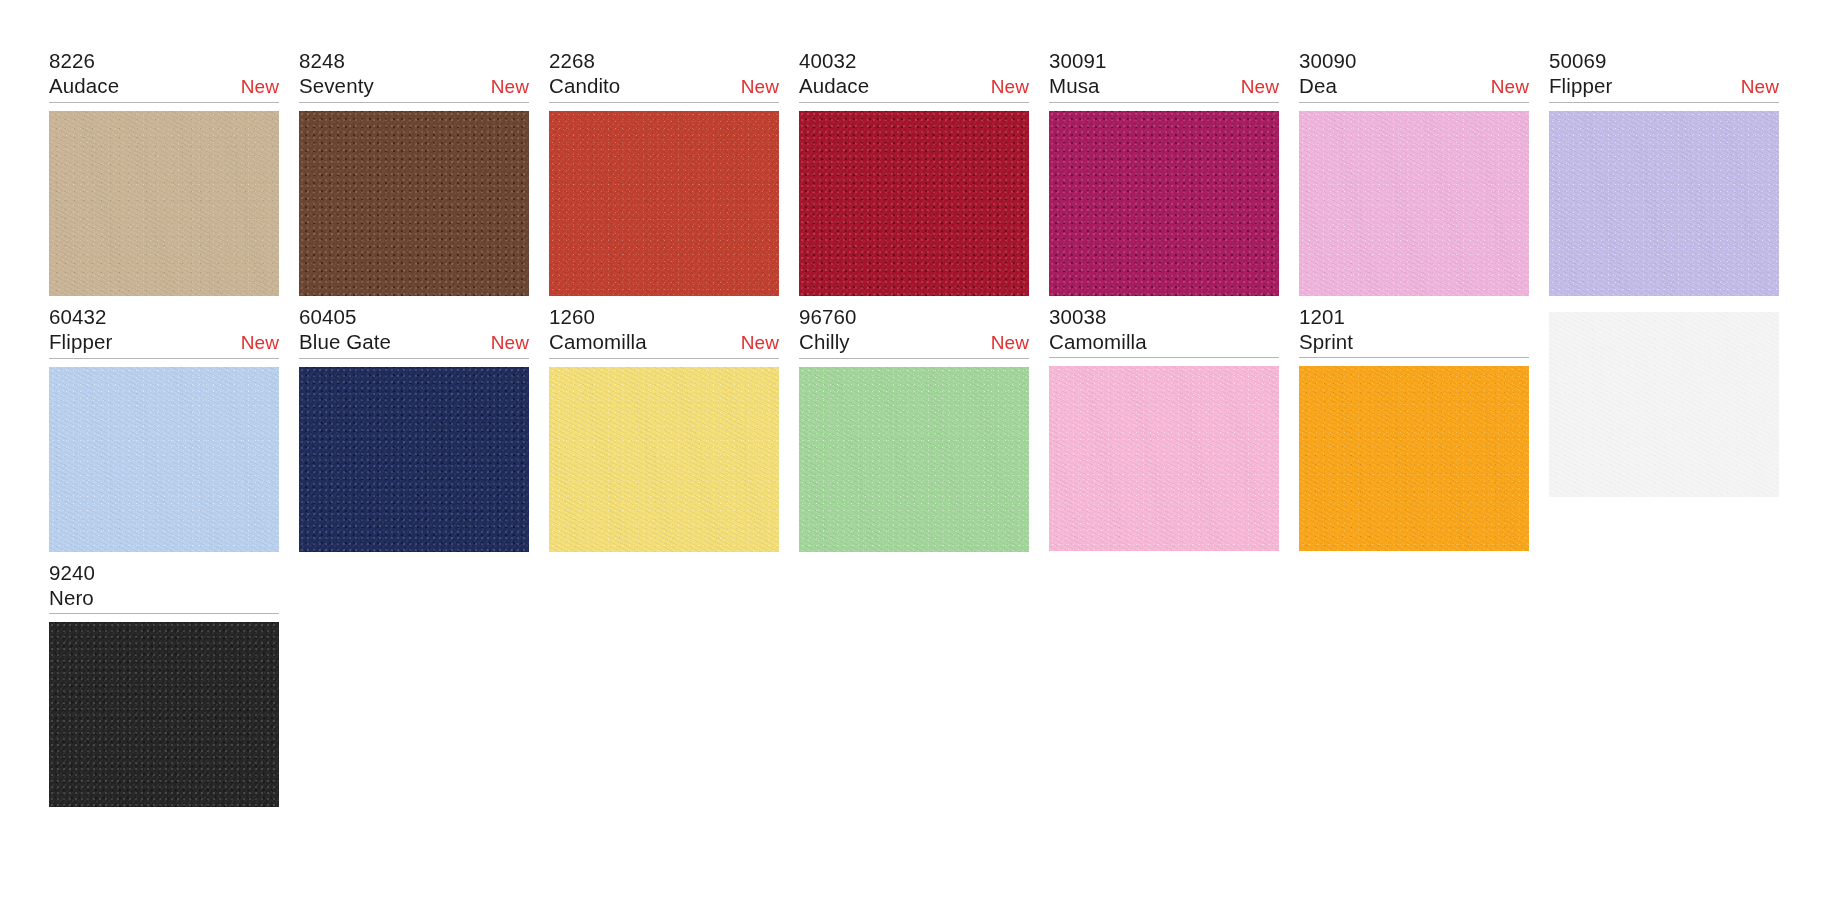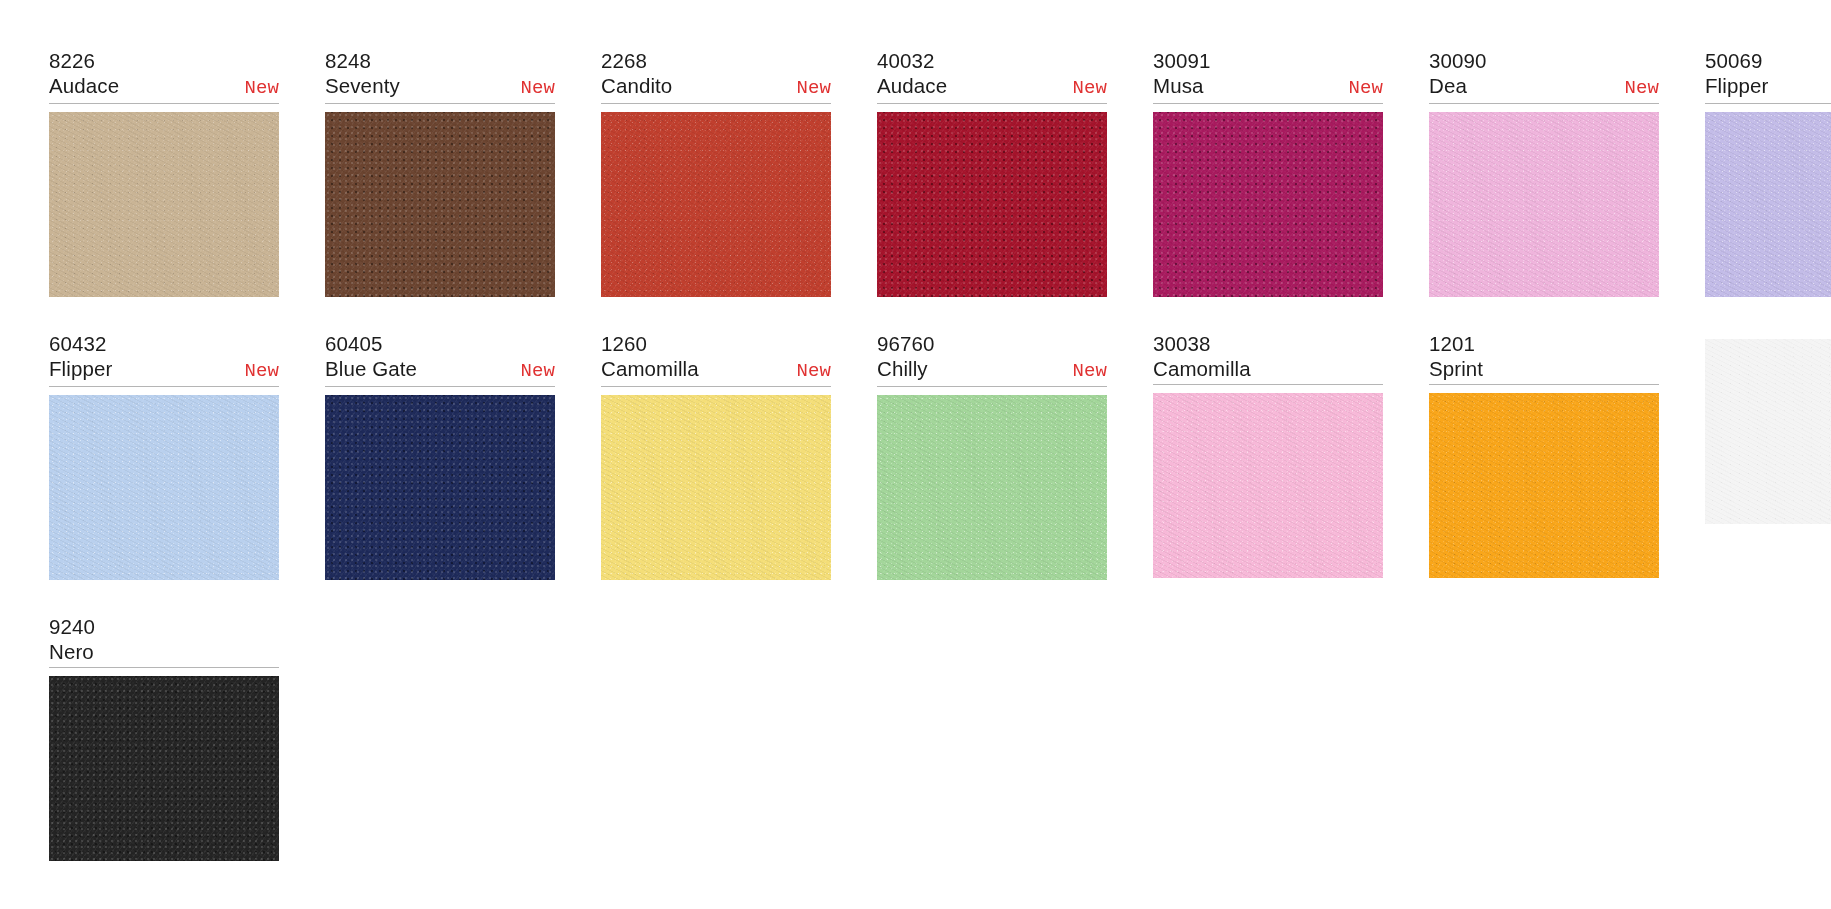--- a/index.html
+++ b/index.html
@@ -23,21 +23,20 @@
     height: 909px;
     padding: 0;
   }
 
   .swatch-grid {
     display: grid;
     grid-template-columns: repeat(7, 250px);
     column-gap: 0px;
     row-gap: 0px;
     padding: 48px 0 0 49px;
-    gap: 26px;
   }
 
   .swatch-cell {
     width: 250px;
     padding-right: 20px;
     margin-bottom: 8px;
   }
 
   .swatch-label {
     padding: 0 0 2px 0;
@@ -66,21 +65,20 @@
     letter-spacing: 0.1px;
     white-space: nowrap;
   }
 
   .label-new {
     font-size: 19px;
     color: #e03232;
     letter-spacing: 0.1px;
     white-space: nowrap;
     padding-left: 8px;
-    font-family: Liberation Mono, monospace;
   }
   .label-new:empty { display: none; }
 
   .swatch-color {
     width: 230px;
     height: 185px;
     margin-top: 8px;
     position: relative;
     overflow: hidden;
   }

